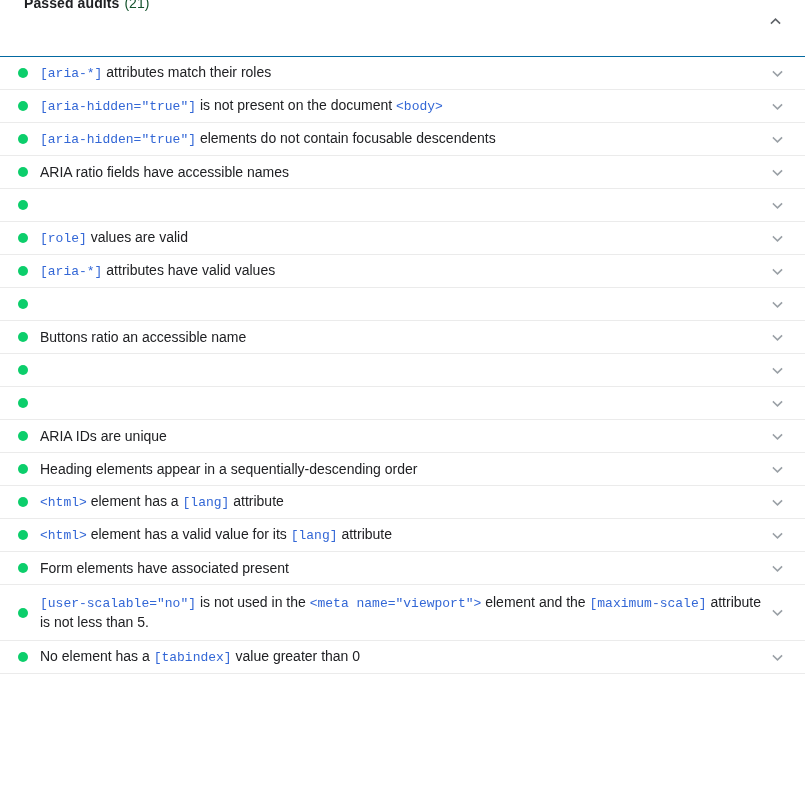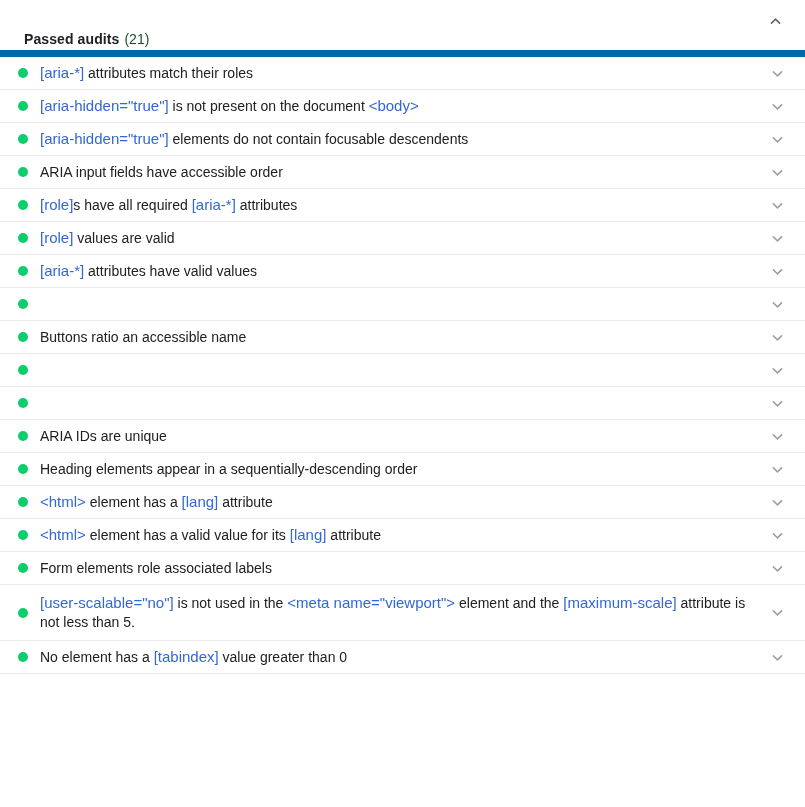--- a/index.html
+++ b/index.html
@@ -22,23 +22,23 @@
     box-sizing: border-box;
     background: #ffffff;
   }
 
   
   .section-header {
     position: relative;
     height: 57px;
     box-sizing: border-box;
     display: flex;
-    align-items: flex-end;
+    align-items: flex-start;
     padding: 0 28px 0 24px;
-    border-bottom: 7px solid #0369a1;
+    border-bottom: 1px solid #0369a1;
     cursor: pointer;
     user-select: none;
   }
   .section-header-title {
     font-size: 14px;
     font-weight: bold;
     color: #202124;
     letter-spacing: 0.1px;
     line-height: 1;
     position: relative;
@@ -116,22 +116,22 @@
   .audit-text {
     flex: 1 1 auto;
     font-size: 14px;
     line-height: 19px;
     color: #202124;
     padding: 6px 0;
     word-break: normal;
   }
   .audit-text code,
   .audit-text .code {
-    font-family: Liberation Sans, sans-serif;
-    font-size: 15px;
+    font-family: Liberation Mono, monospace;
+    font-size: 13px;
     color: #3367d6;
     background: transparent;
     white-space: pre;
   }
 
   .audit-row-toggle {
     position: absolute;
     right: 22px;
     top: 50%;
     margin-top: -6px;
@@ -192,32 +192,31 @@
         <span class="audit-row-toggle">
           <span class="chev chev-down">
             <svg viewBox="0 0 11 11" width="11" height="11" aria-hidden="true">
               <path d="M1.5 4 L5.5 7.8 L9.5 4"></path>
             </svg>
           </span>
         </span>
       </li>
       <li class="audit-row">
         <span class="audit-dot" style="background: rgb(12, 206, 107);"></span>
-        <span class="audit-text">ARIA input fields have accessible order</span>
-        <span class="audit-row-toggle">
-          <span class="chev chev-down">
-            <svg viewBox="0 0 11 11" width="11" height="11" aria-hidden="true">
-              <path d="M1.5 4 L5.5 7.8 L9.5 4"></path>
-            </svg>
-          </span>
-        </span>
-      </li>
-      <li class="audit-row">
-        <span class="audit-dot" style="background: rgb(12, 206, 107);"></span>
-        <span class="audit-text"><code class="code" style="color: rgb(51, 103, 214);">[role]</code>s have all required <code class="code" style="color: rgb(51, 103, 214);">[aria-*]</code> attributes</span>
+        <span class="audit-text">ARIA ratio fields have accessible names</span>
+        <span class="audit-row-toggle">
+          <span class="chev chev-down">
+            <svg viewBox="0 0 11 11" width="11" height="11" aria-hidden="true">
+              <path d="M1.5 4 L5.5 7.8 L9.5 4"></path>
+            </svg>
+          </span>
+        </span>
+      </li>
+      <li class="audit-row">
+        <span class="audit-dot" style="background: rgb(12, 206, 107);"></span>
         <span class="audit-row-toggle">
           <span class="chev chev-down">
             <svg viewBox="0 0 11 11" width="11" height="11" aria-hidden="true">
               <path d="M1.5 4 L5.5 7.8 L9.5 4"></path>
             </svg>
           </span>
         </span>
       </li>
       <li class="audit-row">
         <span class="audit-dot" style="background: rgb(12, 206, 107);"></span>
@@ -321,21 +320,21 @@
         <span class="audit-row-toggle">
           <span class="chev chev-down">
             <svg viewBox="0 0 11 11" width="11" height="11" aria-hidden="true">
               <path d="M1.5 4 L5.5 7.8 L9.5 4"></path>
             </svg>
           </span>
         </span>
       </li>
       <li class="audit-row">
         <span class="audit-dot" style="background: rgb(12, 206, 107);"></span>
-        <span class="audit-text">Form elements role associated labels</span>
+        <span class="audit-text">Form elements have associated present</span>
         <span class="audit-row-toggle">
           <span class="chev chev-down">
             <svg viewBox="0 0 11 11" width="11" height="11" aria-hidden="true">
               <path d="M1.5 4 L5.5 7.8 L9.5 4"></path>
             </svg>
           </span>
         </span>
       </li>
       <li class="audit-row tall">
         <span class="audit-dot" style="background: rgb(12, 206, 107);"></span>

